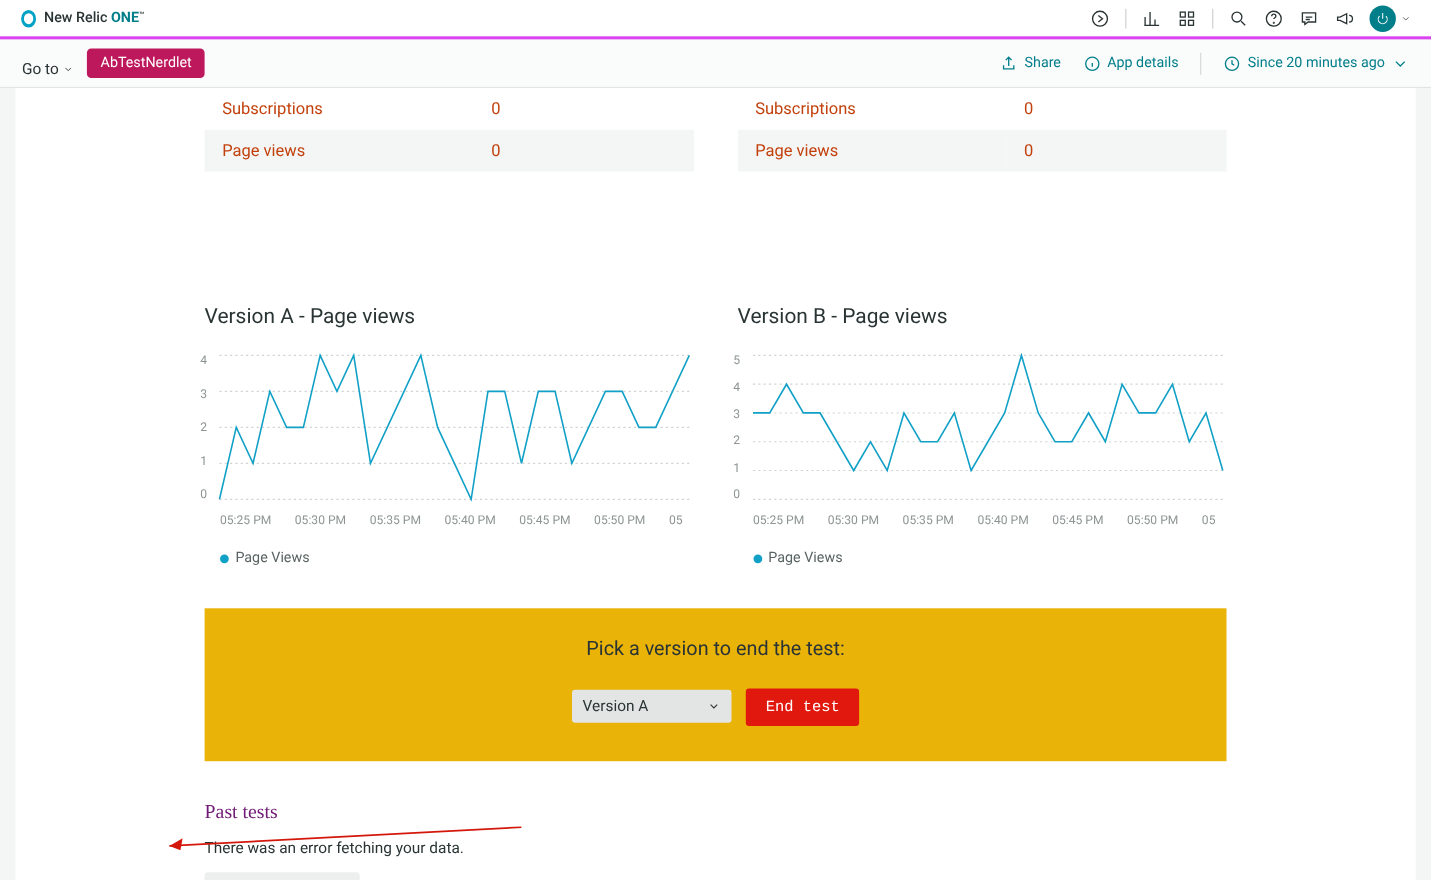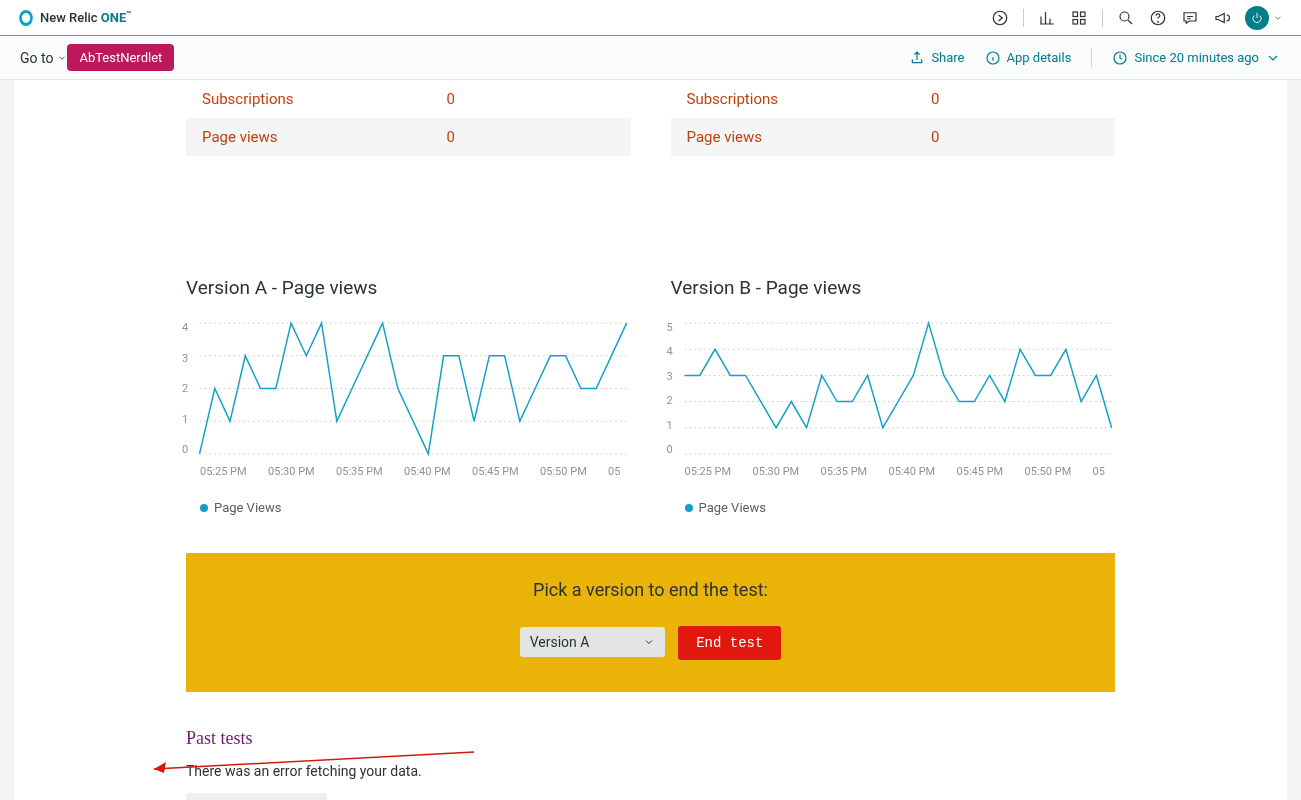--- a/index.html
+++ b/index.html
@@ -1,35 +1,35 @@
 <!DOCTYPE html>
 <html><head>
 <meta charset="utf-8">
 <style>
   * { box-sizing: border-box; margin: 0; padding: 0; }
   body { font-family: -apple-system, BlinkMacSystemFont, "Segoe UI", Roboto, "Helvetica Neue", Arial, sans-serif; background: #fff; color: #2a3434; font-size: 14px; }
   
   
-  .top-header { display: flex; justify-content: space-between; align-items: center; padding: 6px 18px; border-bottom: 1px solid #d946ef; height: 36px; }
+  .top-header { display: flex; justify-content: space-between; align-items: center; padding: 6px 18px; border-bottom: 3px solid #d946ef; height: 36px; }
   .logo { display: flex; align-items: center; gap: 6px; }
   .logo-mark { width: 16px; height: 16px; border-radius: 50%; border: 3px solid #00a3c6; transform: scaleX(0.85); }
   .logo-text { font-size: 13px; color: #2a3434; font-weight: 500; }
   .logo-text .one { color: #007e8a; font-weight: 700; }
   .logo-text .tm { font-size: 8px; vertical-align: top; }
   .header-icons { display: flex; align-items: center; gap: 14px; color: #2a3434; }
   .header-icons .sep { width: 1px; height: 18px; background: #ccc; }
   .header-icons svg { width: 18px; height: 18px; stroke: #2a3434; fill: none; stroke-width: 1.6; cursor: pointer; }
   .avatar { width: 24px; height: 24px; border-radius: 50%; background: #007e8a; display: inline-flex; align-items: center; justify-content: center; }
   .avatar svg { width: 14px; height: 14px; stroke: #fff; }
   .avatar-wrap { display:flex; align-items:center; gap:4px; cursor:pointer; }
   .chev-sm { width: 10px !important; height: 10px !important; }
 
   
   .sub-toolbar { display: flex; justify-content: space-between; align-items: center; padding: 8px 20px; border-bottom: 1px solid #e3e4e4; background: #fafbfb; height: 44px; }
-  .sub-left { display: flex; align-items: center; gap: 0; }
+  .sub-left { display: flex; align-items: flex-end; gap: 12px; }
   .goto { display: flex; align-items: center; gap: 4px; font-size: 14px; color: #2a3434; cursor: pointer; }
   .badge { background: #be185d; color: #fff; padding: 6px 12px; border-radius: 4px; font-size: 13px; }
   .sub-right { display: flex; align-items: center; gap: 20px; }
   .sub-action { display: flex; align-items: center; gap: 6px; color: #007e8a; font-size: 13px; cursor: pointer; }
   .sub-action svg { width: 16px; height: 16px; stroke: #007e8a; fill: none; stroke-width: 1.8; }
   .sub-sep { width: 1px; height: 20px; background: #d5d7d7; }
 
   
   .stage { background: #f4f5f5; padding: 0; min-height: calc(100vh - 80px); }
   .content { background: #fff; margin: 0 14px; padding-bottom: 40px; }

